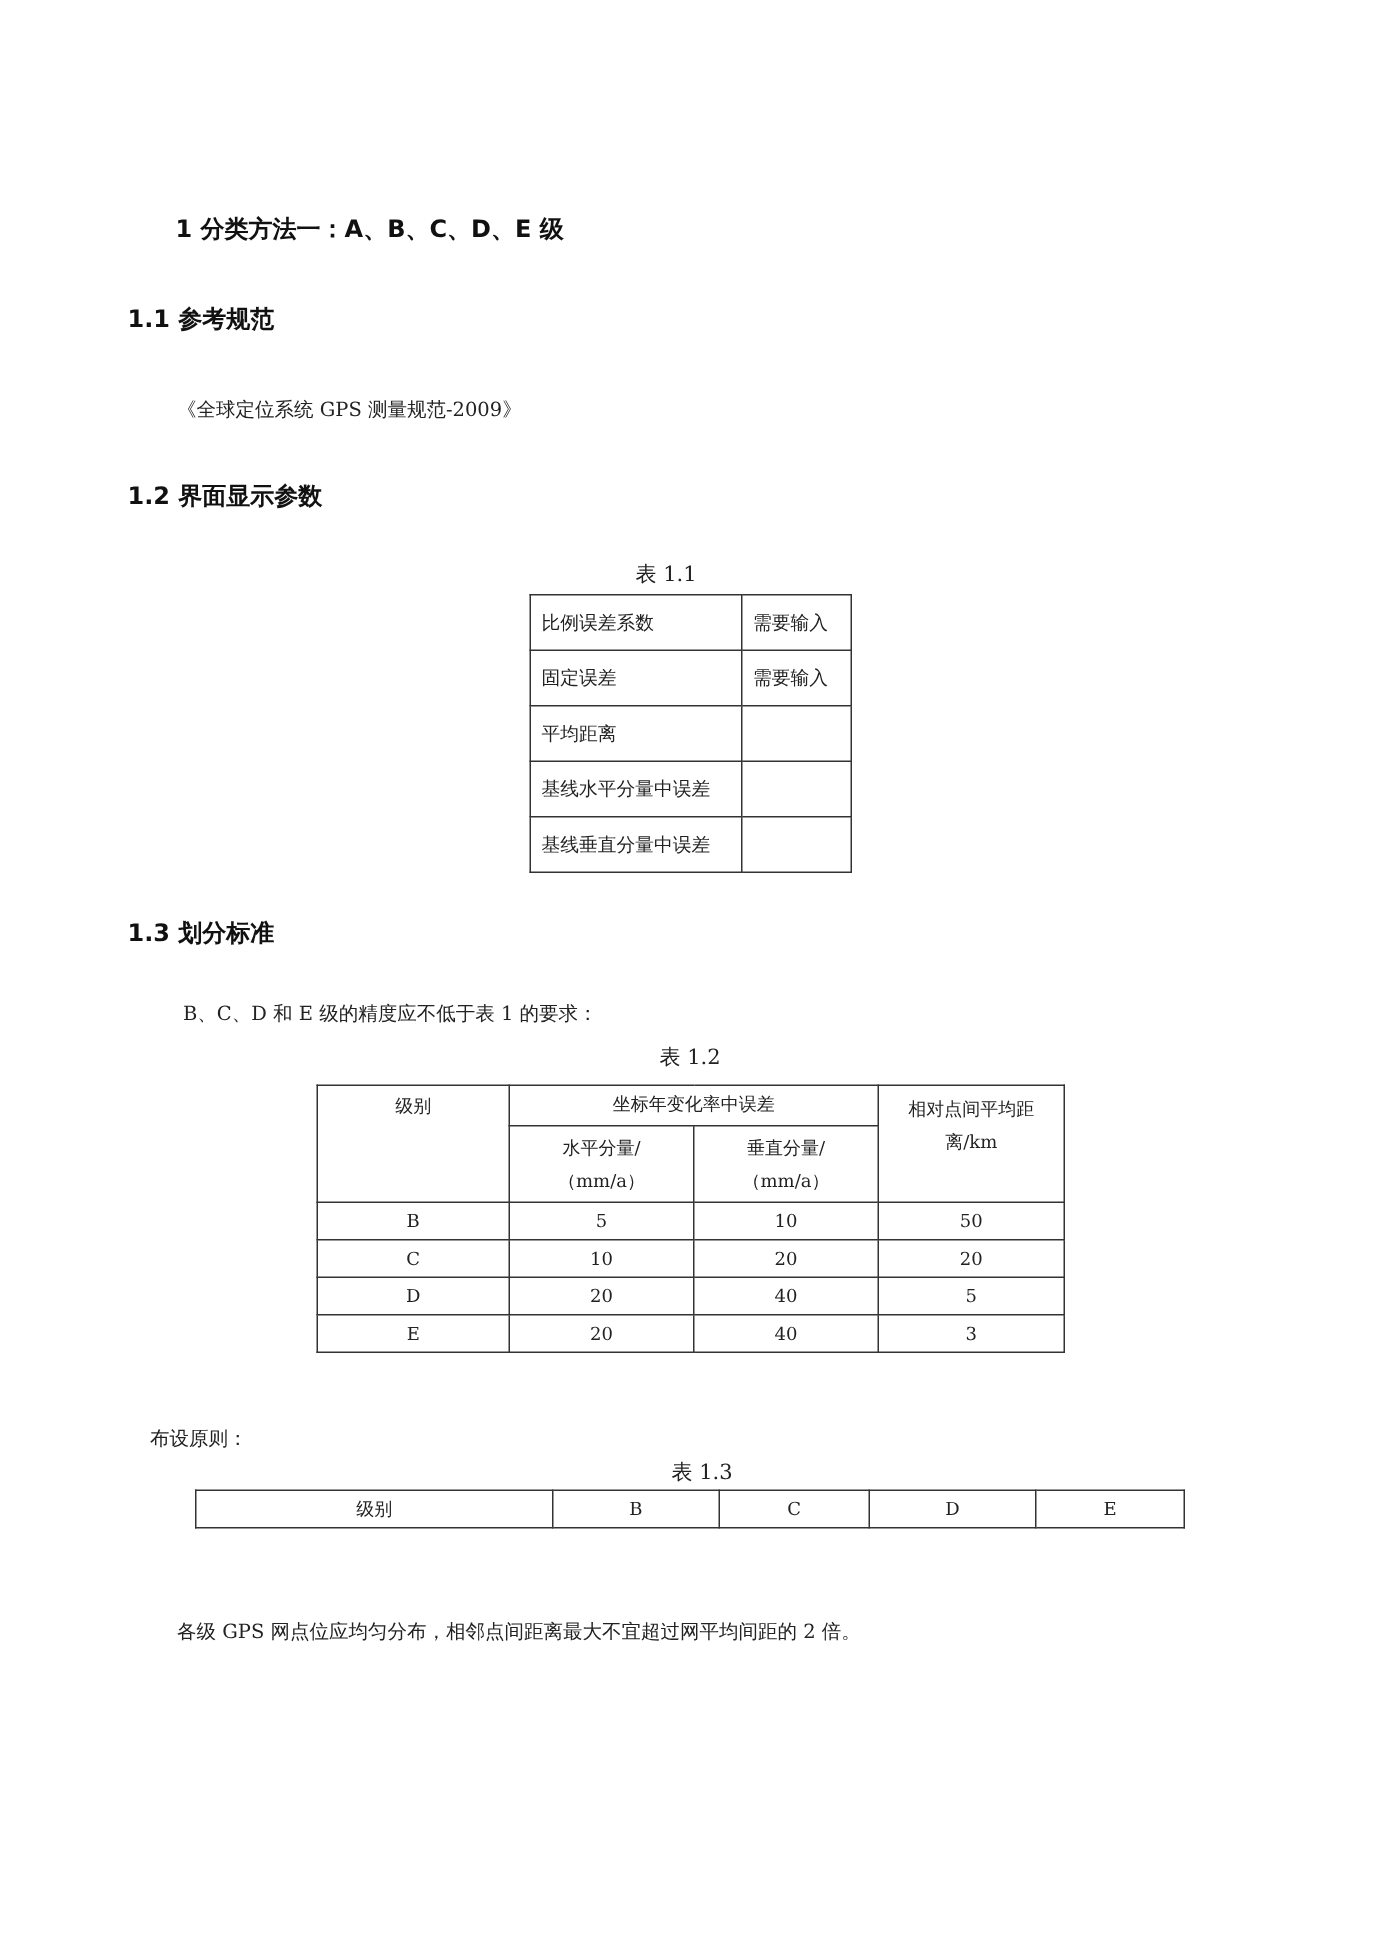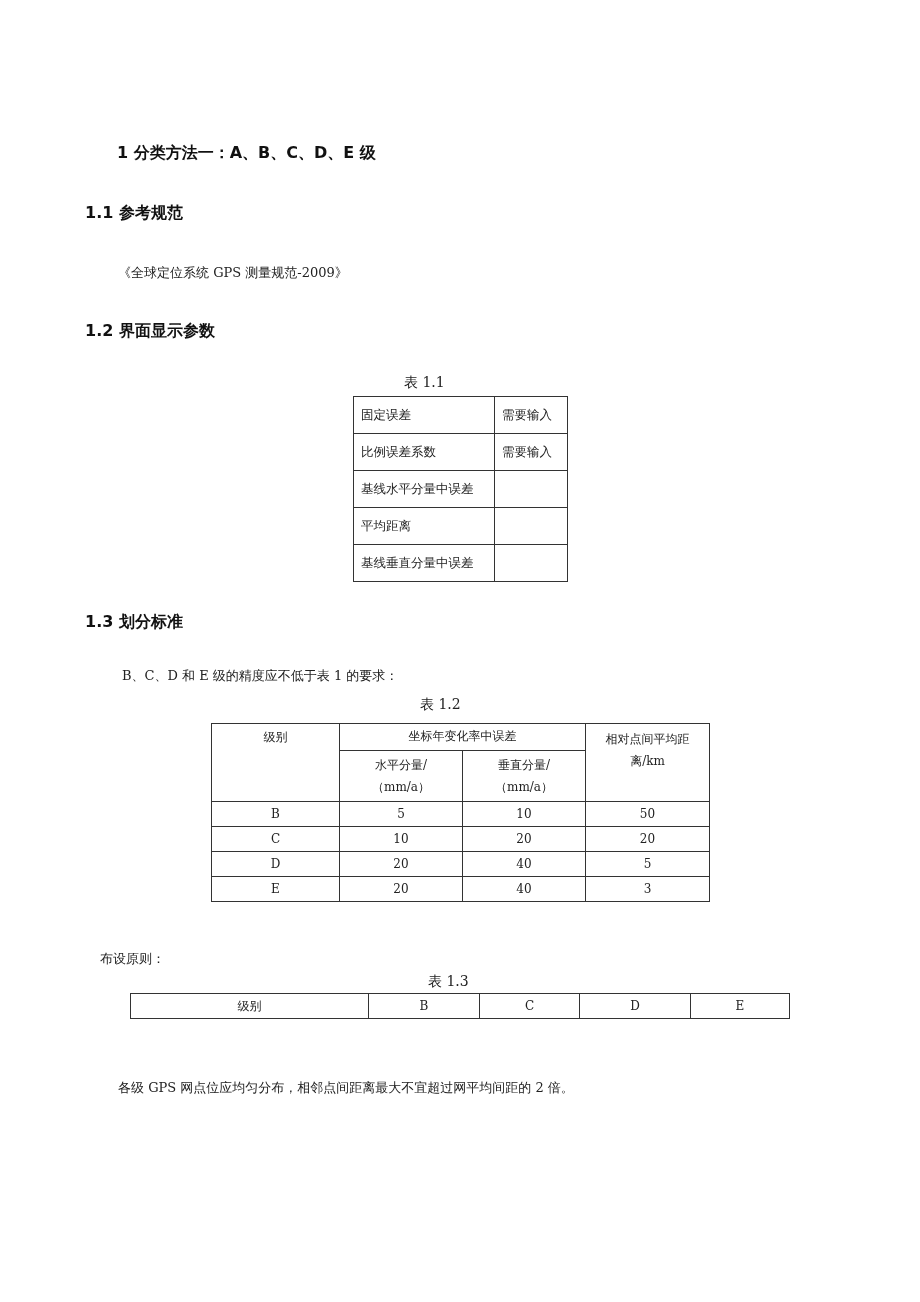--- a/index.html
+++ b/index.html
@@ -1,20 +1,20 @@
 <!DOCTYPE html>
 <html><head>
 <meta charset="utf-8">
 <style>
   html, body { margin: 0; padding: 0; background: #ffffff; }
   body { width: 920px; height: 1302px; position: relative; overflow: hidden; color: #111; }
   .abs { position: absolute; }
   .h-bold { font-family: "DejaVu Sans", sans-serif; font-weight: bold; font-size: 16px; color: #111; white-space: nowrap; }
   .serif { font-family: "DejaVu Serif", serif; font-size: 13px; color: #222; white-space: nowrap; }
-  .caption { font-family: "DejaVu Serif", serif; font-size: 14px; color: #222; text-align: left; white-space: nowrap; }
+  .caption { font-family: "DejaVu Serif", serif; font-size: 14px; color: #222; text-align: center; white-space: nowrap; }
   table { border-collapse: collapse; position: absolute; table-layout: fixed; }
   td { border: 1px solid #333; padding: 0; font-family: "DejaVu Serif", serif; font-size: 12px; color: #222; }
   
   #t11 td { height: 36px; padding-left: 7px; font-family: "DejaVu Sans", sans-serif; font-size: 12.5px; }
   
   #t12 td { text-align: center; font-size: 12px; }
   #t12 .row td { height: 24px; }
   
   #t13 td { text-align: center; height: 24px; font-size: 12px; }
 </style>
@@ -29,33 +29,33 @@
 <div class="abs h-bold" style="left:85px; top:321px;">1.2  界面显示参数</div>
 <div class="abs caption" style="left:404px; top:374px; width:80px;">表 1.1</div>
 
 <table id="t11" style="left:353px; top:396px; width:214px;">
   <colgroup>
       <col style="width:141px">
       <col style="width:73px">
     </colgroup>
   <tbody>
       <tr>
+    <td>比例误差系数</td>
+    <td>需要输入</td>
+  </tr>
+  <tr>
     <td>固定误差</td>
     <td>需要输入</td>
   </tr>
   <tr>
-    <td>比例误差系数</td>
-    <td>需要输入</td>
+    <td>平均距离</td>
+    <td></td>
   </tr>
   <tr>
     <td>基线水平分量中误差</td>
-    <td></td>
-  </tr>
-  <tr>
-    <td>平均距离</td>
     <td></td>
   </tr>
   <tr>
     <td>基线垂直分量中误差</td>
     <td></td>
   </tr>
 </tbody>
   </table>
 
 <div class="abs h-bold" style="left:85px; top:612px;">1.3  划分标准</div>

